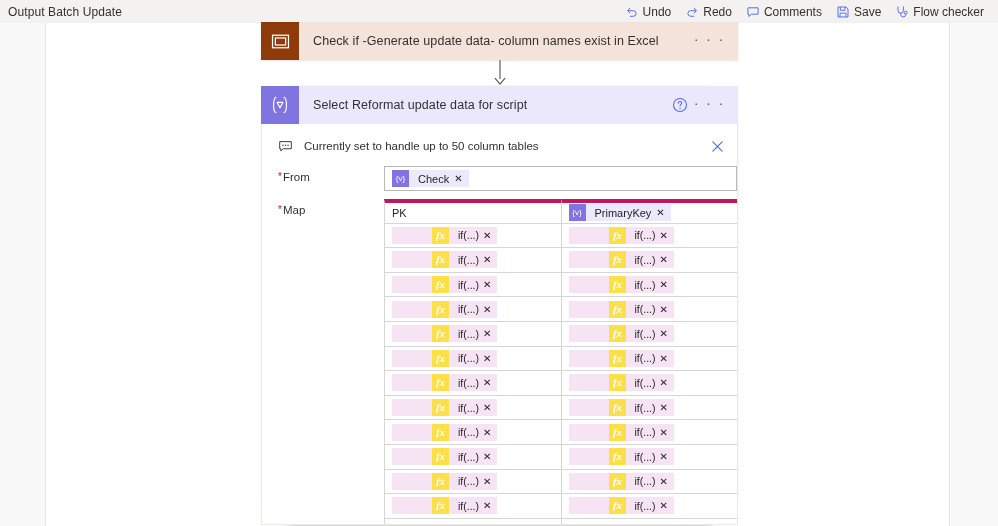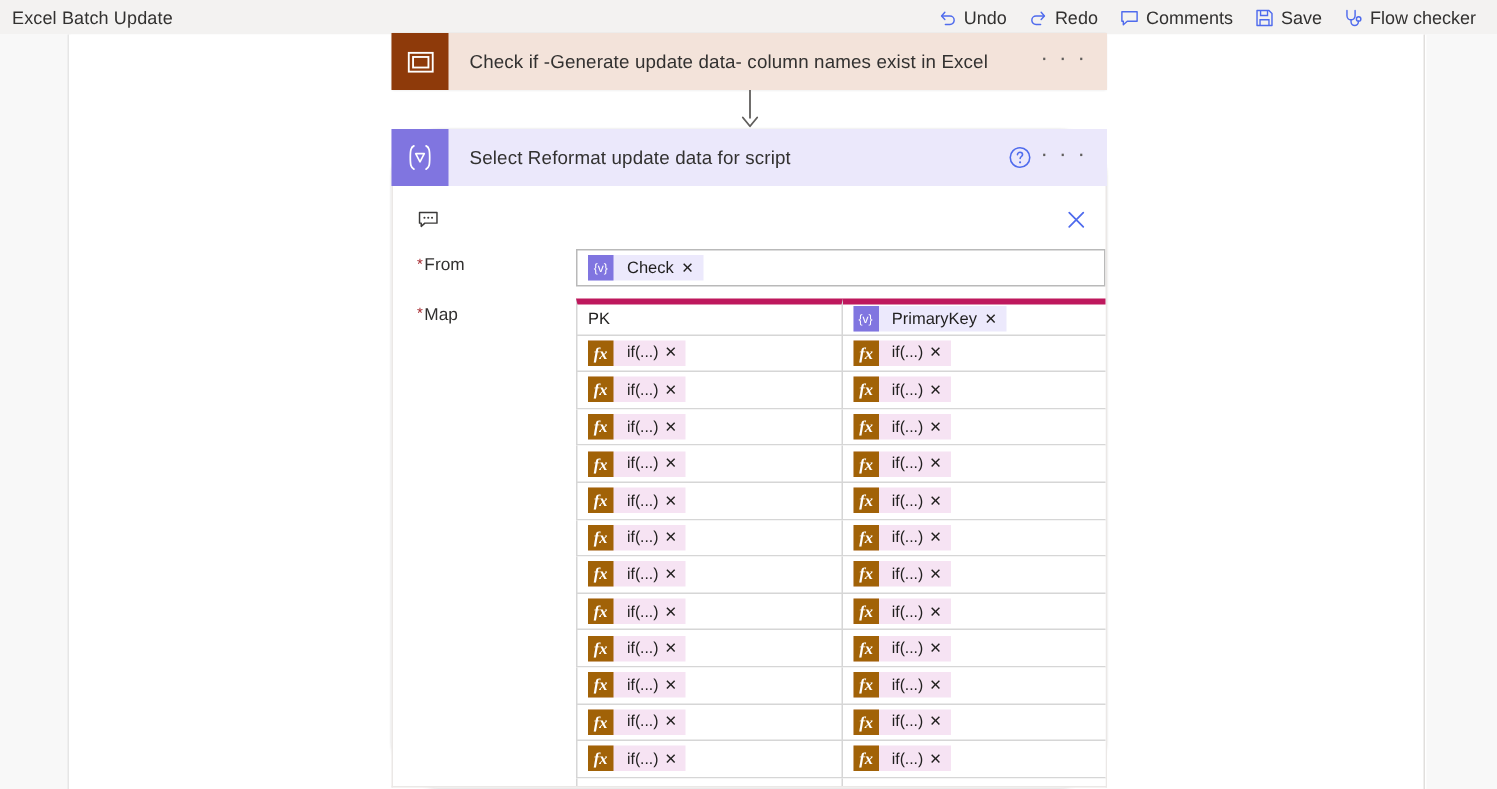--- a/index.html
+++ b/index.html
@@ -155,22 +155,22 @@
   }
   .token-x { font-size: 10px; color: #201f1e; padding-right: 6px; cursor: default; }
 
   
   .fx {
     display: inline-flex; align-items: center;
     height: 17px; background: #f6e3f3;
   }
   .fx-ico {
     width: 17px; height: 17px; flex: 0 0 17px;
-    background: #a16207;
-    display: flex; align-items: center; justify-content: center;
+    background: #fde047;
+    display: flex; align-items: center; justify-content: center; margin-left: 40px;
   }
   .fx-label {
     font-size: 10.5px; color: #201f1e;
     padding: 0 4px 0 9px; white-space: nowrap;
   }
   .fx-x { font-size: 10px; color: #201f1e; padding-right: 6px; cursor: default; }
 
   
   .map-area { display: flex; padding-left: 16px; margin-top: 8px; }
   .map-grid { width: 355px; flex: 0 0 355px; }
@@ -185,21 +185,21 @@
     overflow: hidden;
   }
   .map-row:first-child .map-cell { border-top: 4px solid #be185d; }
   .map-cell + .map-cell { border-left: none; }
   .cell-plain { font-size: 11px; color: #201f1e; }
 </style>
 </head>
 <body>
 
 <div class="topbar">
-  <div class="flow-title">Excel Batch Update</div>
+  <div class="flow-title">Output Batch Update</div>
 
   <div class="cmd-group">
 
     <div class="cmd-btn">
       <span class="cmd-ico">
         <svg width="14" height="14" viewBox="0 0 16 16" fill="none">
           <path d="M3.5 6.5h6a3.2 3.2 0 1 1 0 6.4H6" stroke="#4f6bed" stroke-width="1.1" stroke-linecap="round"></path>
           <path d="M5.6 3.6 3.1 6.5l2.5 2.6" stroke="#4f6bed" stroke-width="1.1" stroke-linecap="round" stroke-linejoin="round"></path>
         </svg>
       </span>
@@ -302,20 +302,21 @@
 
     <div class="info-bar">
       <span class="info-ico">
         <svg width="15" height="15" viewBox="0 0 16 16" fill="none">
           <path d="M1.8 2.8h12.4v7.6H5.6l-2.6 2.3v-2.3H1.8z" stroke="#3b3a39" stroke-width="1.05" stroke-linejoin="round"></path>
           <circle cx="5.3" cy="6.6" r=".75" fill="#3b3a39"></circle>
           <circle cx="8" cy="6.6" r=".75" fill="#3b3a39"></circle>
           <circle cx="10.7" cy="6.6" r=".75" fill="#3b3a39"></circle>
         </svg>
       </span>
+      <span class="info-text">Currently set to handle up to 50 column tables</span>
       <span class="info-close">
         <svg width="15" height="15" viewBox="0 0 16 16" fill="none">
           <path d="M3 3l10 10M13 3L3 13" stroke="#4f6bed" stroke-width="1.25" stroke-linecap="round"></path>
         </svg>
       </span>
     </div>
 
     <div class="frow">
       <div class="flabel">
         <span class="req">*</span><span>From</span>

